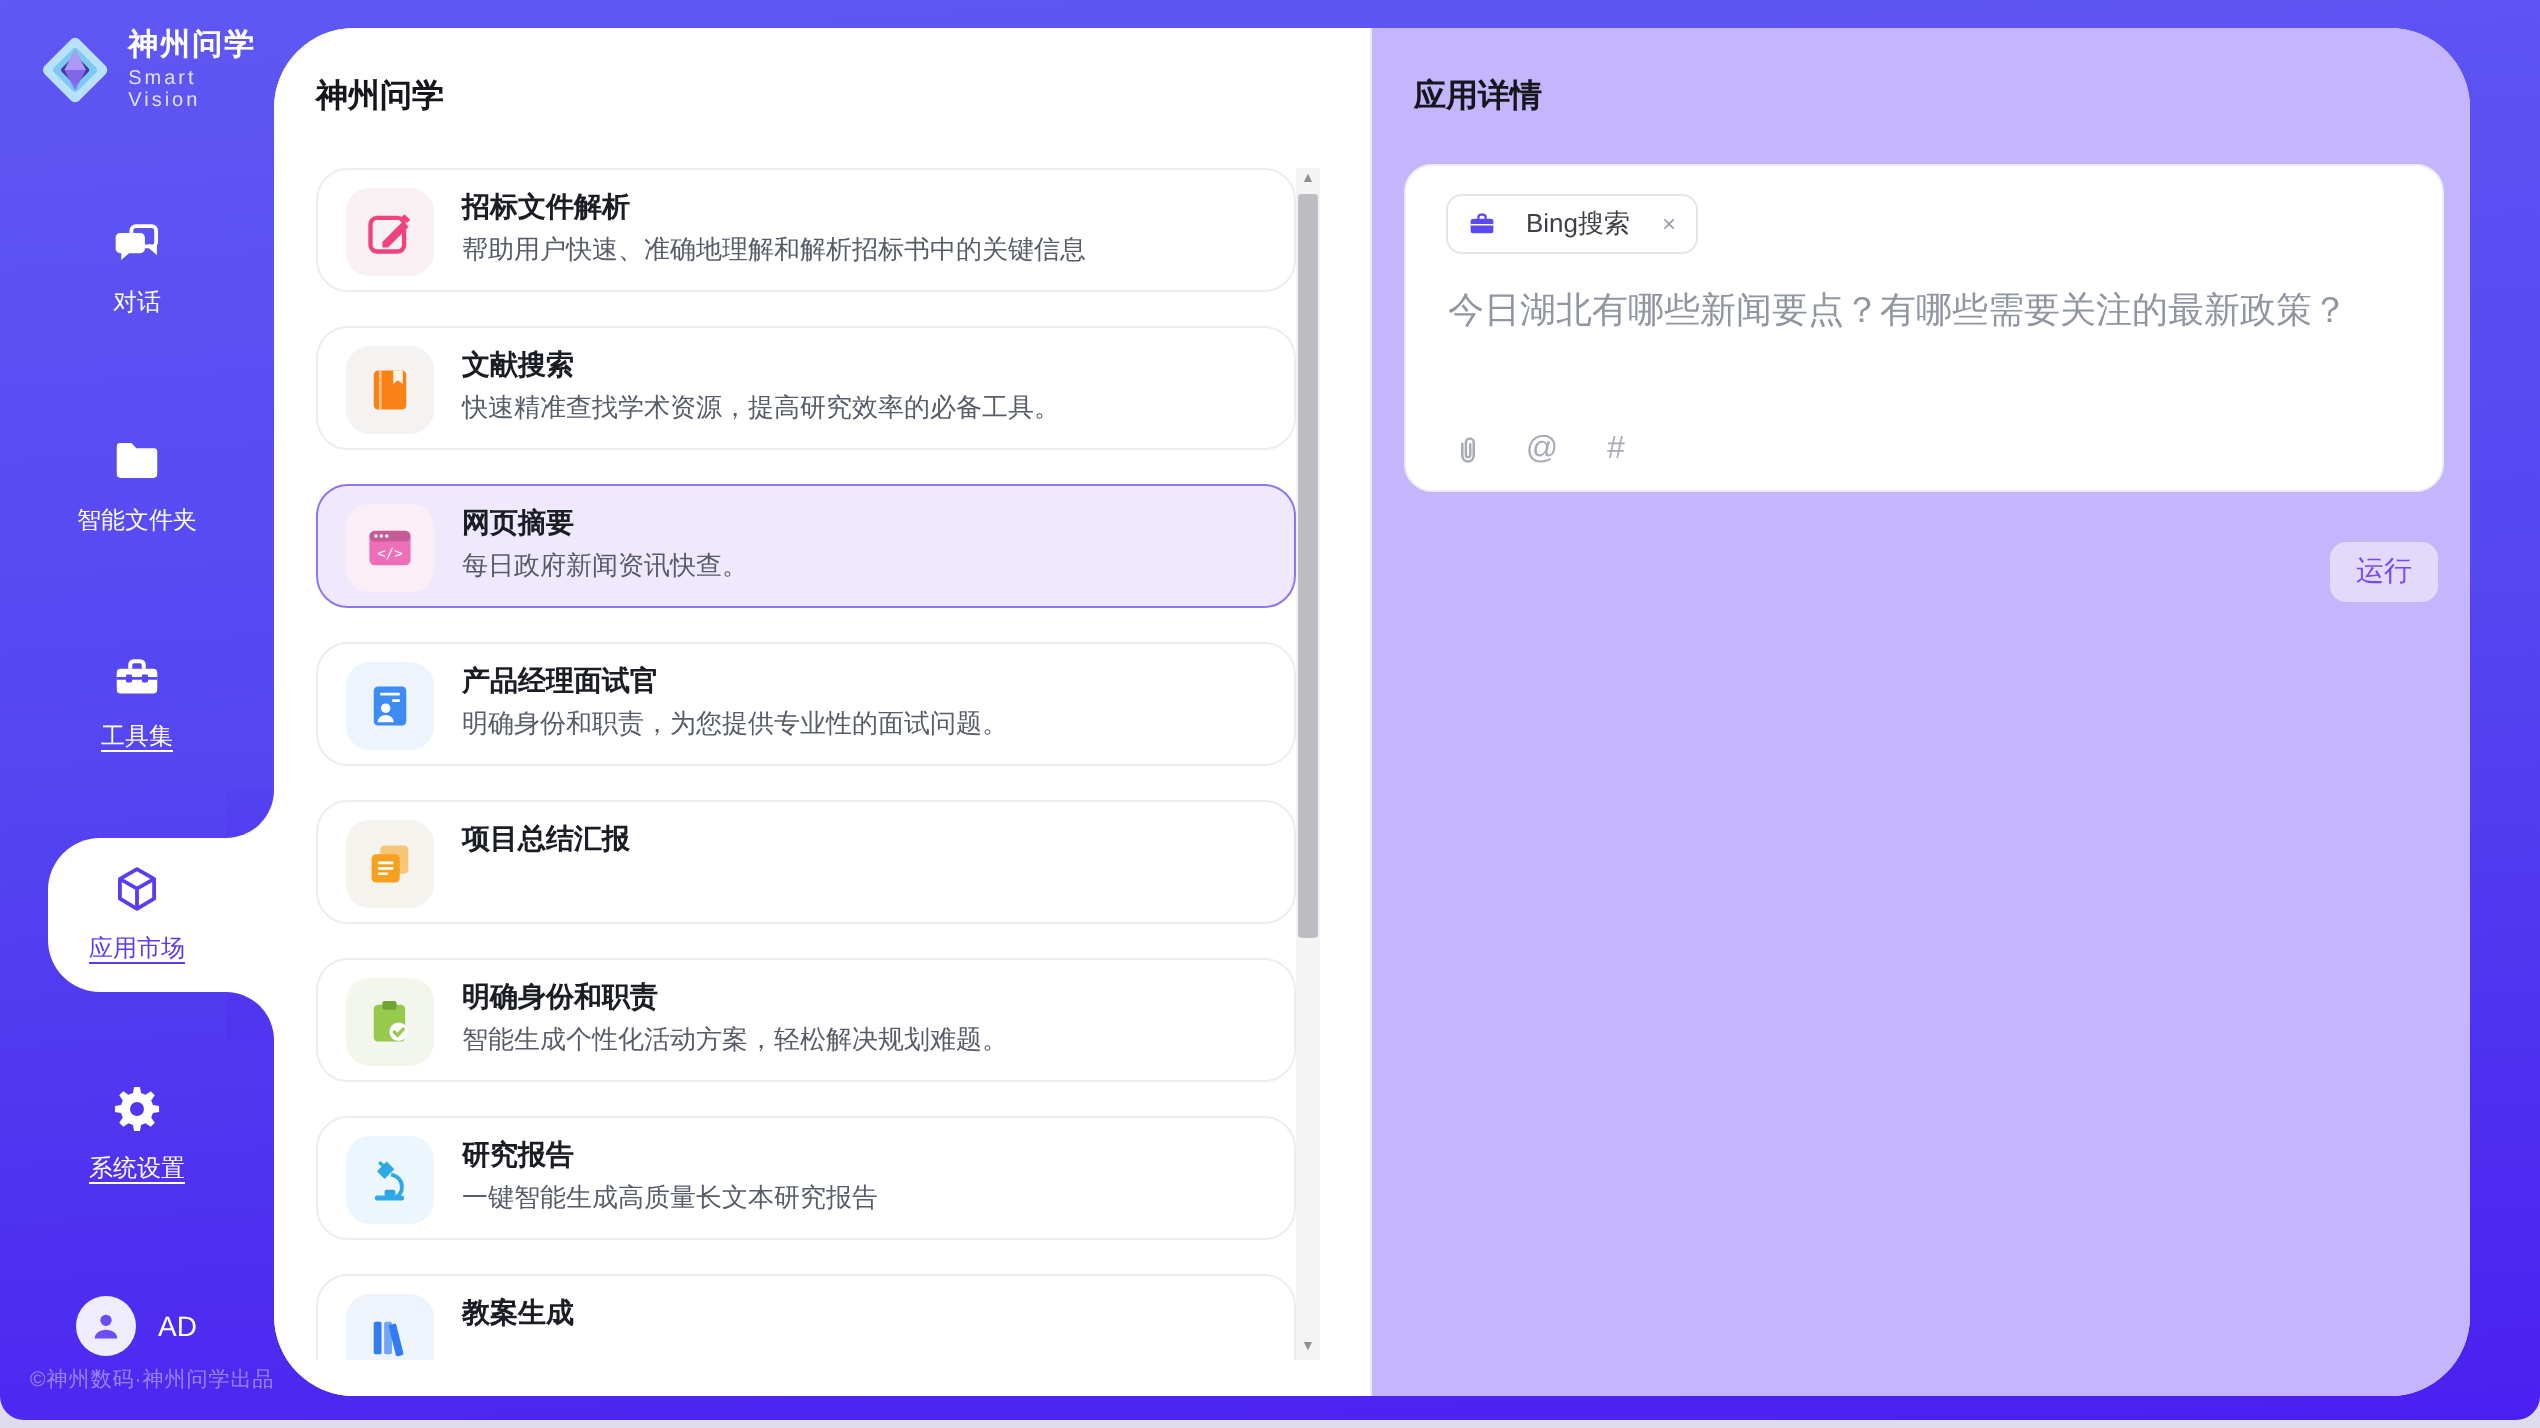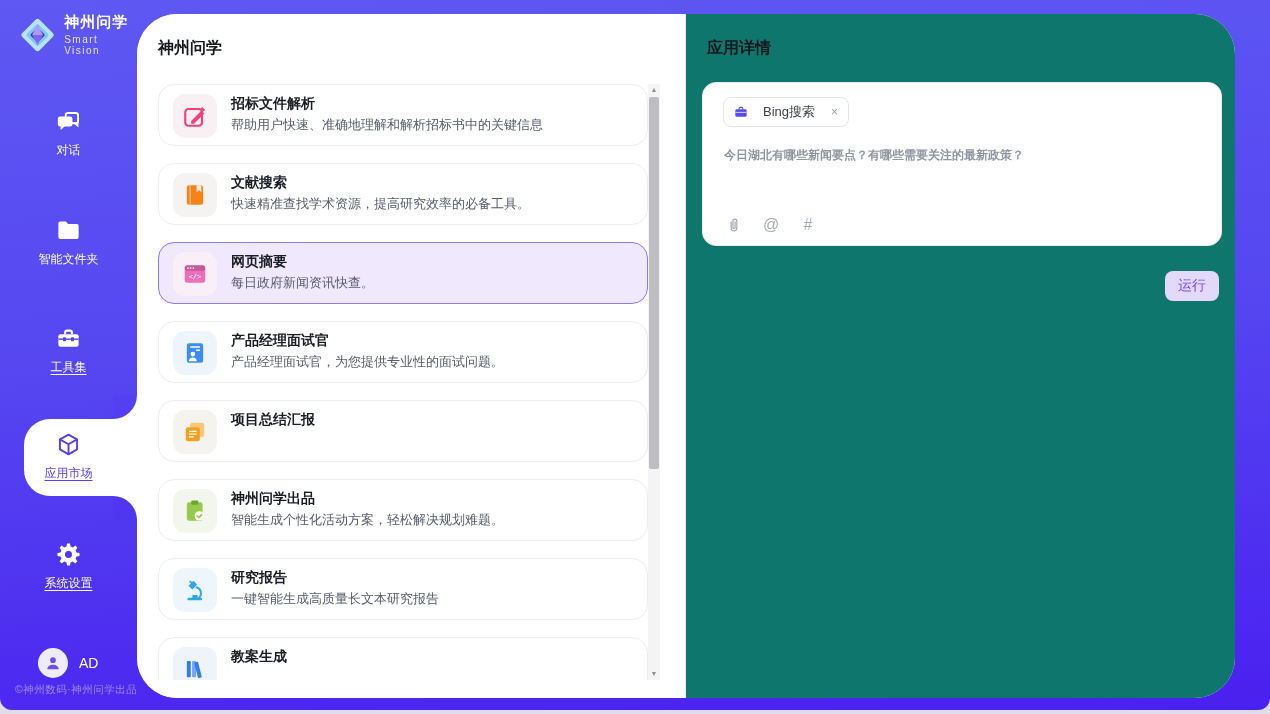--- a/index.html
+++ b/index.html
@@ -52,29 +52,29 @@
           display:flex; align-items:center; justify-content:center; }
   .tile svg { width:26px; height:26px; }
   .card-title { position:absolute; left:72px; top:10px; font-size:14px; font-weight:700; color:#1a1d24; }
   .card-desc { position:absolute; left:72px; top:31px; font-size:13px; color:#565c68; width:400px; white-space:nowrap; }
 
   .vscroll { position:absolute; left:511px; top:70px; width:12px; height:596px; background:#f4f4f5; }
   .vs-arrow { position:absolute; left:0; width:12px; height:12px; color:#8f9096; font-size:7px; line-height:12px; text-align:center; }
   .vs-arrow.up { top:0; } .vs-arrow.down { bottom:0; }
   .vs-thumb { position:absolute; left:1px; top:13px; width:10px; height:372px; background:#bdbdc3; border-radius:2px; }
 
-  .detail-panel { position:relative; width:549px; height:684px; background:#0f766e; }
+  .detail-panel { position:relative; width:549px; height:684px; background:#c4b5fd; }
   .detail-card { position:absolute; left:16px; top:68px; width:520px; height:164px; background:#fff;
                  border:1px solid #ececf0; border-radius:14px; }
   .chip { position:absolute; left:20px; top:14px; height:30px; display:inline-flex; align-items:center; gap:14px;
           padding:0 10px 0 9px; border:1px solid #e3e4e9; border-radius:8px; background:#fff; }
   .chip svg { width:16px; height:16px; }
   .chip-label { font-size:13px; color:#3c3f46; }
   .chip-close { font-size:12px; color:#9aa0aa; margin-left:2px; cursor:default; }
-  .prompt-text { position:absolute; left:21px; top:62px; width:478px; font-size:12px; color:#8f95a1; line-height:20px;font-weight:bold; }
+  .prompt-text { position:absolute; left:21px; top:62px; width:478px; font-size:18px; color:#8f95a1; line-height:20px; }
   .tool-row { position:absolute; left:21px; top:132px; display:flex; align-items:center; gap:17px; }
   .tool-row .t-icon { width:20px; height:20px; display:flex; align-items:center; justify-content:center;
                       color:#a7acb8; font-size:16px; }
   .tool-row svg { width:18px; height:18px; }
   .run-btn { position:absolute; right:16px; top:257px; height:30px; padding:0 13px; background:#e3d9fb;
              color:#7948f5; border:none; border-radius:8px; font-size:14px; font-family:inherit; cursor:pointer; }
 </style>
 </head>
 <body>
 
@@ -185,42 +185,42 @@
               <div class="card">
                 <div class="tile" style="background: rgb(238, 244, 251);">
                   <svg viewBox="0 0 24 24">
                     <rect x="4.5" y="3" width="15" height="18" rx="2" fill="#3d8bf4"></rect>
                     <path d="M7.5 6.5h9M13 9.5h3.5" stroke="#fff" stroke-width="1.3"></path>
                     <circle cx="10" cy="13" r="2.2" fill="#fff"></circle>
                     <path d="M6.3 19.5c0-2.1 1.7-3.4 3.7-3.4s3.7 1.3 3.7 3.4z" fill="#fff"></path>
                   </svg>
                 </div>
                 <div class="card-title">产品经理面试官</div>
-                <div class="card-desc">产品经理面试官，为您提供专业性的面试问题。</div>
+                <div class="card-desc">明确身份和职责，为您提供专业性的面试问题。</div>
               </div>
               <div class="card">
                 <div class="tile" style="background: rgb(245, 243, 238);">
                   <svg viewBox="0 0 24 24">
                     <rect x="7.5" y="3.5" width="13" height="13" rx="2" fill="#f5a01e" opacity="0.55"></rect>
                     <rect x="3.5" y="7.5" width="13" height="13" rx="2" fill="#f5a01e"></rect>
                     <path d="M6.5 11.5h7M6.5 14h7M6.5 16.5h4.5" stroke="#fff" stroke-width="1.2"></path>
                   </svg>
                 </div>
                 <div class="card-title">项目总结汇报</div>
               </div>
               <div class="card">
                 <div class="tile" style="background: rgb(242, 246, 236);">
                   <svg viewBox="0 0 24 24">
                     <rect x="4.5" y="4" width="14.5" height="17" rx="2" fill="#97c94f"></rect>
                     <rect x="8.5" y="2.3" width="6.5" height="4" rx="1" fill="#6da433"></rect>
                     <circle cx="16" cy="16.5" r="4.3" fill="#fff"></circle>
                     <path d="M14 16.6l1.5 1.5 2.6-2.8" fill="none" stroke="#97c94f" stroke-width="1.6" stroke-linecap="round"></path>
                   </svg>
                 </div>
-                <div class="card-title">神州问学出品</div>
+                <div class="card-title">明确身份和职责</div>
                 <div class="card-desc">智能生成个性化活动方案，轻松解决规划难题。</div>
               </div>
               <div class="card">
                 <div class="tile" style="background: rgb(237, 246, 252);">
                   <svg viewBox="0 0 24 24">
                     <path d="M10.5 3.5l3.5 3.5-4.5 4.5L6 8z" fill="#2fa8e8"></path>
                     <path d="M12.5 9.5c3 .5 5 2.8 5 5.7 0 2-1 3.6-2.6 4.6" fill="none" stroke="#2fa8e8" stroke-width="1.8"></path>
                     <path d="M9 5.5L7 3.8" stroke="#2fa8e8" stroke-width="1.6"></path>
                     <rect x="5" y="19.2" width="13.5" height="2.3" rx="1.1" fill="#2fa8e8"></rect>
                     <rect x="9.5" y="16.5" width="5" height="3" rx="0.8" fill="#2fa8e8"></rect>

